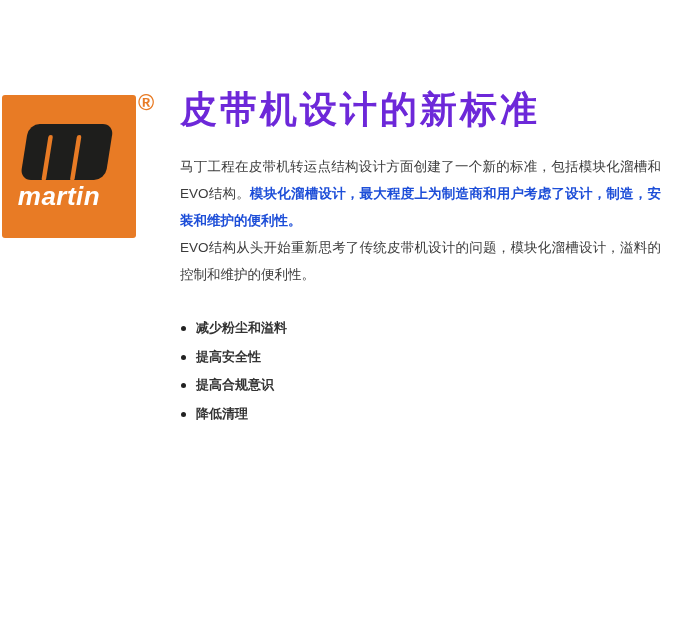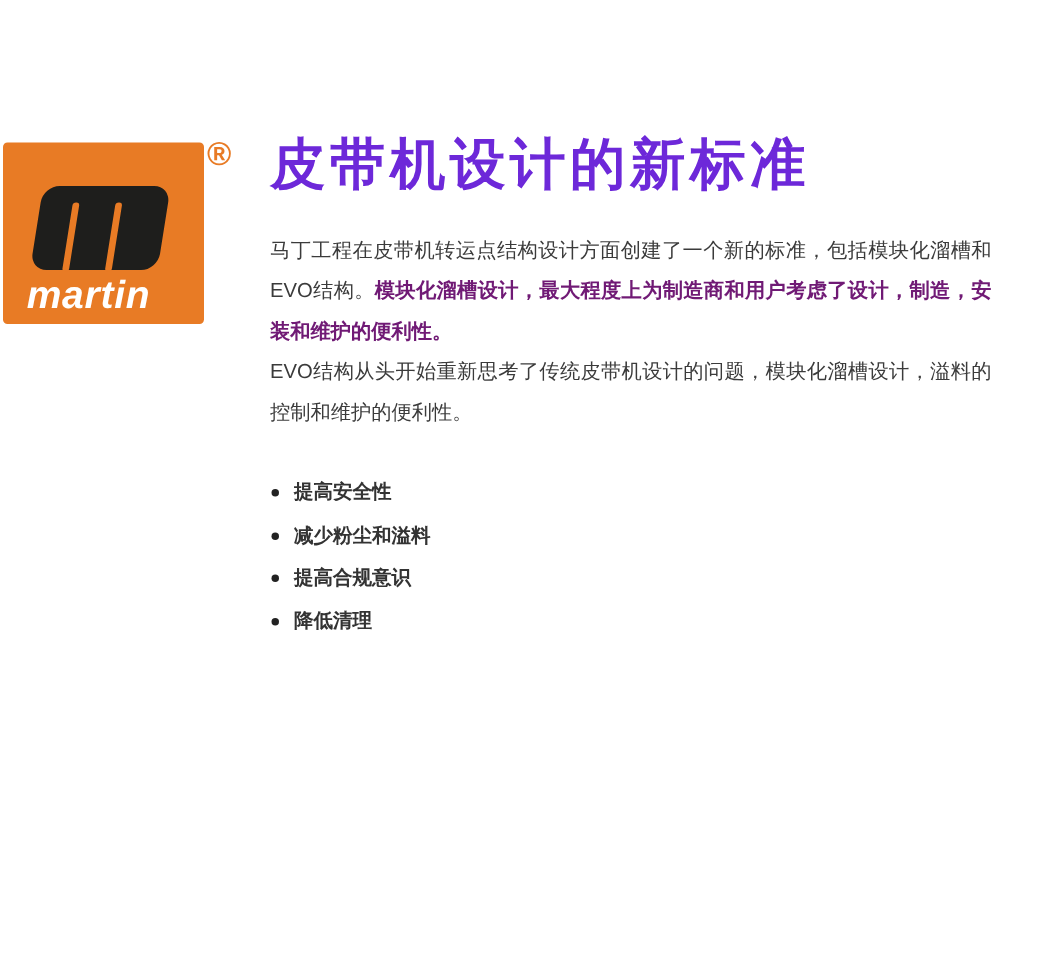--- a/index.html
+++ b/index.html
@@ -15,21 +15,21 @@
     background: #ffffff;
     overflow: hidden;
   }
 
   
   .logo-square {
     position: absolute;
     left: 2px;
     top: 95px;
     width: 134px;
-    height: 121px;
+    height: 143px;
     background: #e87b25;
     border-radius: 3px;
   }
   .m-icon {
     position: absolute;
     left: 17px;
     top: 28px;
     width: 96px;
     height: 58px;
   }
@@ -78,21 +78,21 @@
     margin: 0;
     font-size: 13.5px;
     line-height: 27px;
     color: #3b3b3b;
     text-align: justify;
     text-justify: inter-ideograph;
   }
   .body-text p strong,
   .body-text p.bold {
     font-weight: bold;
-    color: #701a75;
+    color: #1d4ed8;
   }
 
   
   .benefits {
     list-style: none;
     margin: 26px 0 0 0;
     padding: 0;
   }
   .benefits li {
     position: relative;
@@ -132,20 +132,20 @@
 
   <div class="content">
     <h1 class="title">皮带机设计的新标准</h1>
 
     <div class="body-text">
       <p><span>马丁工程在皮带机转运点结构设计方面创建了一个新的标准，包括模块化溜槽和EVO结构。</span><strong>模块化溜槽设计，最大程度上为制造商和用户考虑了设计，制造，安装和维护的便利性。</strong></p>
       <p>EVO结构从头开始重新思考了传统皮带机设计的问题，模块化溜槽设计，溢料的控制和维护的便利性。</p>
     </div>
 
     <ul class="benefits">
+      <li>减少粉尘和溢料</li>
       <li>提高安全性</li>
-      <li>减少粉尘和溢料</li>
       <li>提高合规意识</li>
       <li>降低清理</li>
     </ul>
   </div>
 
 </div>
 
 </body></html>

